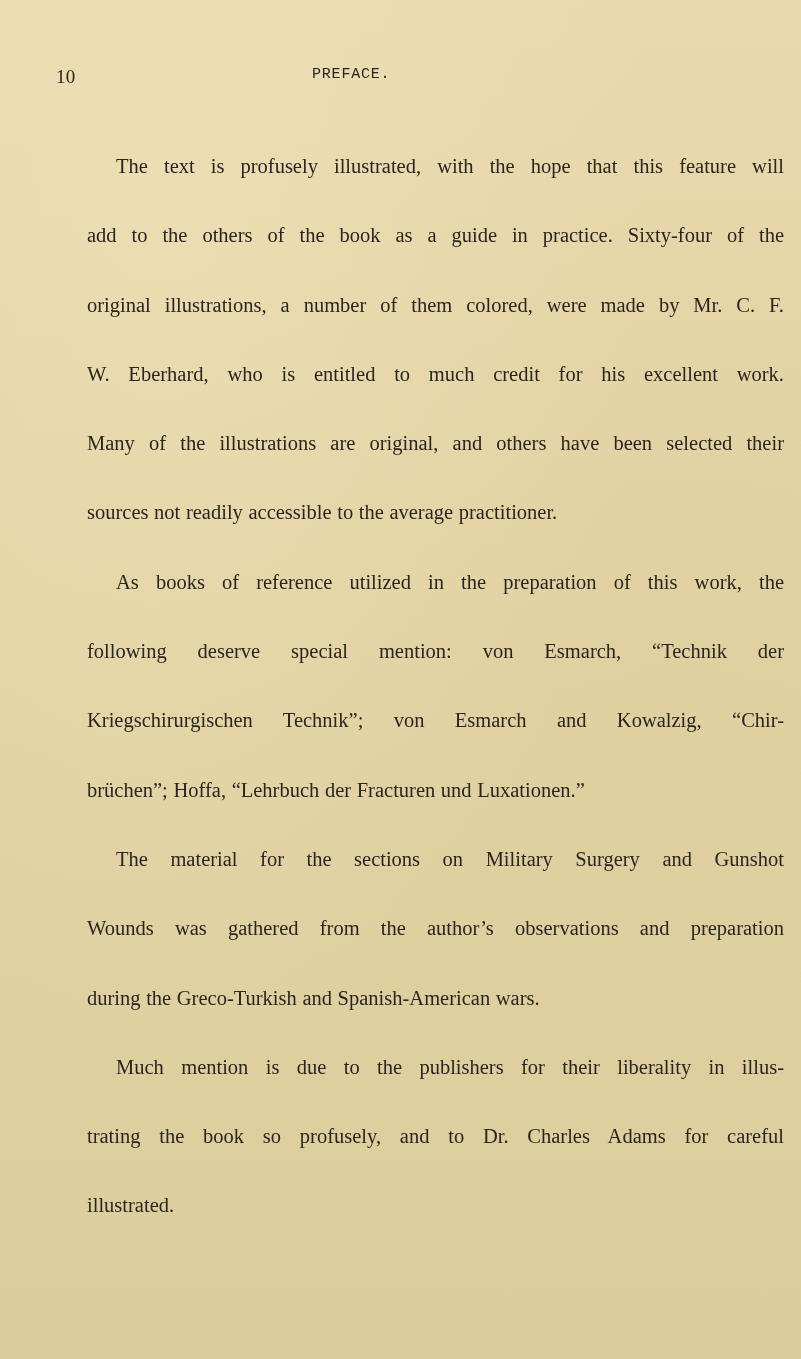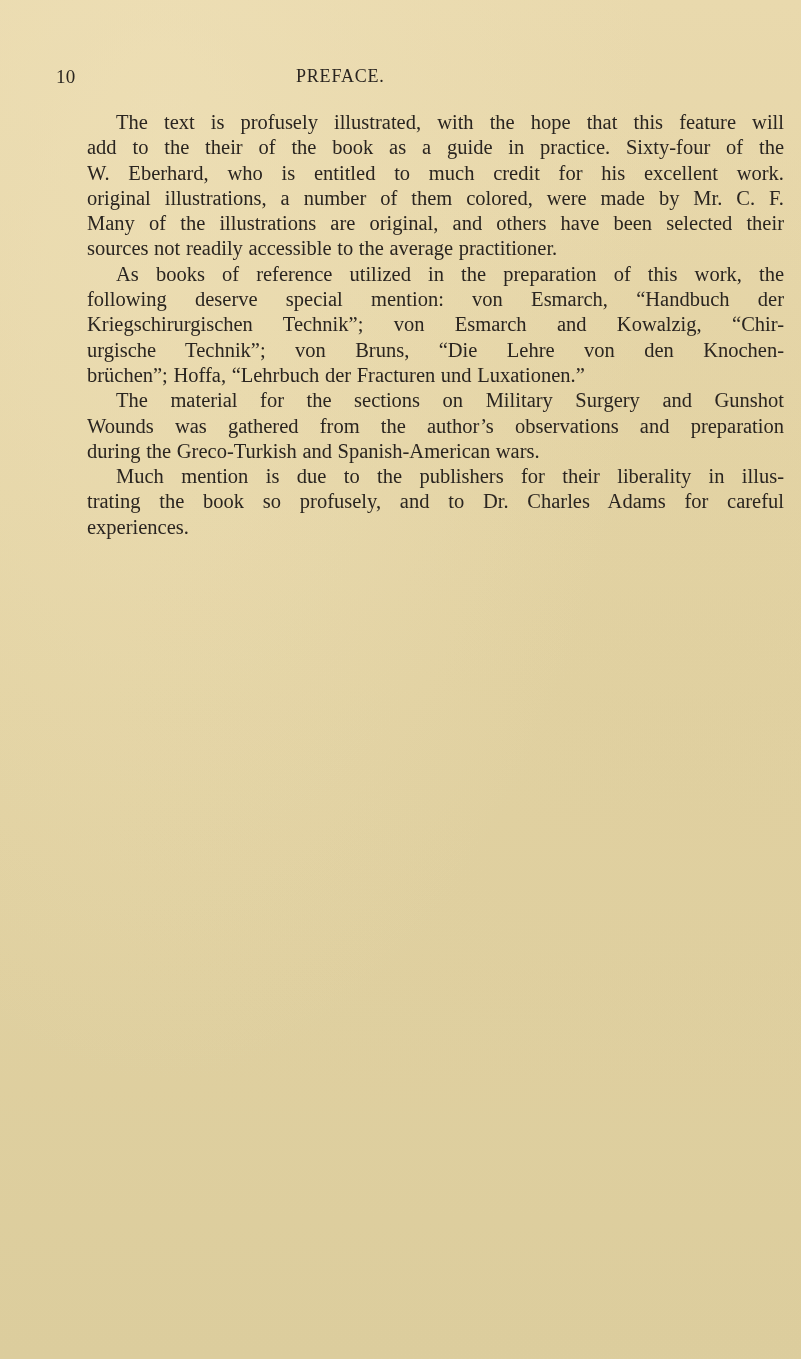--- a/index.html
+++ b/index.html
@@ -35,75 +35,76 @@
       letter-spacing: 0.3px;
     }
     .page-number {
       position: absolute;
       left: 0;
       top: 0;
       font-size: 19px;
     }
     .section-title {
       position: absolute;
-      left: 240px;
+      left: 256px;
       top: 0;
-      font-size: 18px;
+      font-size: 15px;
       letter-spacing: 0.8px;
+      font-family: Liberation Mono, monospace;
     }
     .body {
       position: absolute;
       left: 87px;
       top: 110px;
       width: 697px;
       font-size: 20.5px;
       line-height: 25.3px;
       text-align: justify;
       word-spacing: 0.5px;
     }
     .line {
       display: block;
       text-align: justify;
       text-align-last: justify;
       white-space: nowrap;
       height: 25.3px;
+      margin-top: 44px;
     }
     .line.first { padding-left: 29px; }
     .line.last { text-align-last: left; }
     .para-block { margin: 0; }
   </style>
 </head>
 <body>
 
 <div class="page">
   <div class="running-head">
     <span class="page-number">10</span>
     <span class="section-title">PREFACE.</span>
   </div>
 
   <div class="body">
     <div class="para-block">
       <span class="line first">The text is profusely illustrated, with the hope that this feature will</span>
-      <span class="line">add to the their of the book as a guide in practice.  Sixty-four of the</span>
+      <span class="line">add to the others of the book as a guide in practice.  Sixty-four of the</span>
+      <span class="line">original illustrations, a number of them colored, were made by Mr. C. F.</span>
       <span class="line">W. Eberhard, who is entitled to much credit for his excellent work.</span>
-      <span class="line">original illustrations, a number of them colored, were made by Mr. C. F.</span>
       <span class="line">Many of the illustrations are original, and others have been selected their</span>
       <span class="line last">sources not readily accessible to the average practitioner.</span>
     </div>
     <div class="para-block">
       <span class="line first">As books of reference utilized in the preparation of this work, the</span>
-      <span class="line">following deserve special mention:  von Esmarch, “Handbuch der</span>
+      <span class="line">following deserve special mention:  von Esmarch, “Technik der</span>
       <span class="line">Kriegschirurgischen Technik”; von Esmarch and Kowalzig, “Chir-</span>
-      <span class="line">urgische Technik”; von Bruns, “Die Lehre von den Knochen-</span>
       <span class="line last">brüchen”; Hoffa, “Lehrbuch der Fracturen und Luxationen.”</span>
     </div>
     <div class="para-block">
       <span class="line first">The material for the sections on Military Surgery and Gunshot</span>
       <span class="line">Wounds was gathered from the author’s observations and preparation</span>
       <span class="line last">during the Greco-Turkish and Spanish-American wars.</span>
     </div>
     <div class="para-block">
       <span class="line first">Much mention is due to the publishers for their liberality in illus-</span>
       <span class="line">trating the book so profusely, and to Dr. Charles Adams for careful</span>
-      <span class="line last">experiences.</span>
+      <span class="line last">illustrated.</span>
     </div>
   </div>
 </div>
 
 </body></html>

